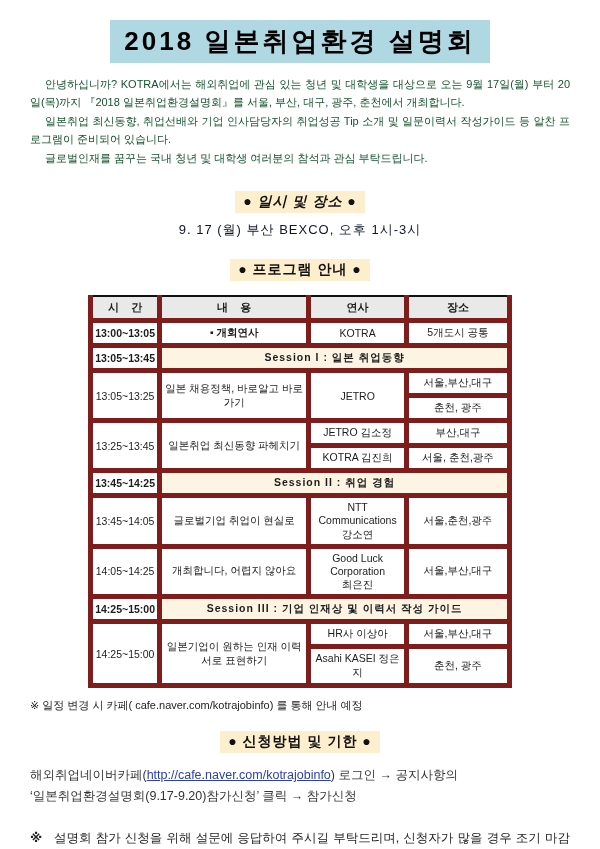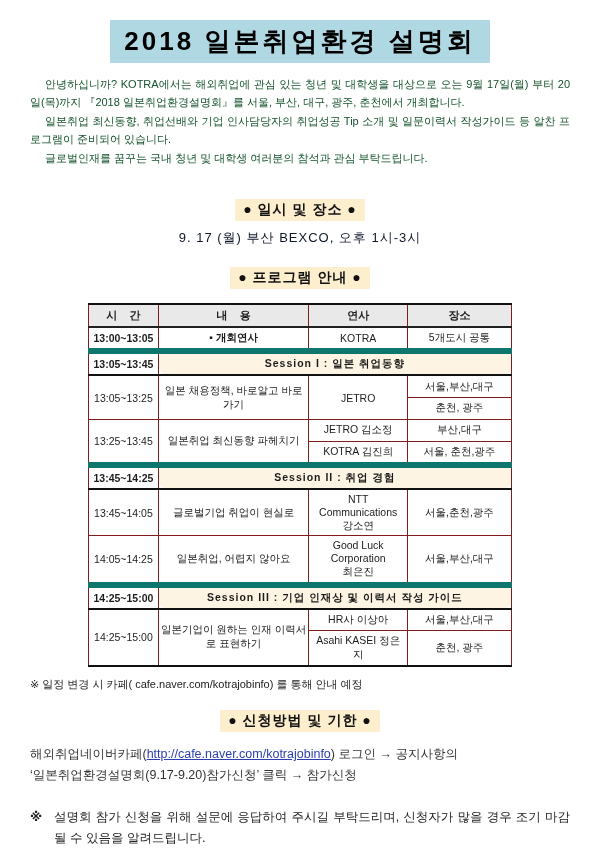--- a/index.html
+++ b/index.html
@@ -16,35 +16,35 @@
   .title-wrap{text-align:center;}
   .doc-title{display:inline-block;background:var(--title-bg);font-size:26px;font-weight:bold;
              letter-spacing:3px;padding:4px 14px;color:#000;}
 
   .intro{margin-top:12px;font-size:11px;line-height:1.68;text-align:justify;color:#14532d;}
   .intro p{text-indent:15px;}
 
   .sec-wrap{text-align:center;}
   .sec-heading{display:inline-block;background:var(--heading-bg);font-size:14px;font-weight:bold;
                letter-spacing:1px;padding:2px 8px;color:#111;}
-  .sec-venue{margin-top:32px;}
+  .sec-venue{margin-top:24px;font-style:italic;}
   .venue-detail{text-align:center;font-size:13px;margin-top:8px;color:#0f172a;letter-spacing:1px;}
   .sec-program{margin-top:20px;}
 
   table.program{width:424px;margin:14px auto 0 auto;border-collapse:collapse;font-size:10.5px;
                 border-bottom:2px solid #111;}
-  table.program th,table.program td{border:1px solid #7f1d1d;text-align:center;vertical-align:middle;
+  table.program th,table.program td{border:5px solid #7f1d1d;text-align:center;vertical-align:middle;
                 padding:3px 2px;color:#1c1c1c;}
   table.program th{background:var(--th-bg);white-space:pre;font-size:11px;
                 border-top:2.5px solid #111;border-bottom:2px solid #222;height:17px;}
   table.program td{height:22px;}
   td.dot-l{border-left:1px dotted #777;}
   td.bold{font-weight:bold;}
   td.content-left{text-align:left;padding-left:9px;}
-  tr.session td{border-top:6px solid #0f766e;border-bottom:2px solid #111;border-radius:10px;}
+  tr.session td{border-top:2px solid #0f766e;border-bottom:2px solid #111;border-radius:10px;}
   tr.session td.session-label{background:var(--session-bg);font-weight:bold;letter-spacing:1px;margin-left:36px;}
   .spk2{line-height:1.25;}
 
   .table-footnote{font-size:11px;margin-top:10px;color:#222;}
 
   .sec-apply{margin-top:18px;}
   .apply-lines{margin-top:12px;font-size:12.5px;line-height:1.7;color:#333;}
   .apply-lines a{color:var(--link);text-decoration:underline;}
 
   .notes{margin-top:20px;font-size:12.5px;color:#222;}
@@ -127,21 +127,21 @@
       <td>13:45~14:05</td>
       <td>글로벌기업 취업이 현실로</td>
       <td>
         <div class="spk2">NTT Communications</div>
         <div class="spk2">강소연</div>
       </td>
       <td>서울,춘천,광주</td>
     </tr>
     <tr>
       <td>14:05~14:25</td>
-      <td>일본취업, 어렵지 않아요</td>
+      <td>개최합니다, 어렵지 않아요</td>
       <td>
         <div class="spk2">Good Luck Corporation</div>
         <div class="spk2">최은진</div>
       </td>
       <td>서울,부산,대구</td>
     </tr>
     <tr class="session">
       <td class="time bold">14:25~15:00</td>
       <td class="session-label" colspan="3">Session III : 기업 인재상 및 이력서 작성 가이드</td>
     </tr>

